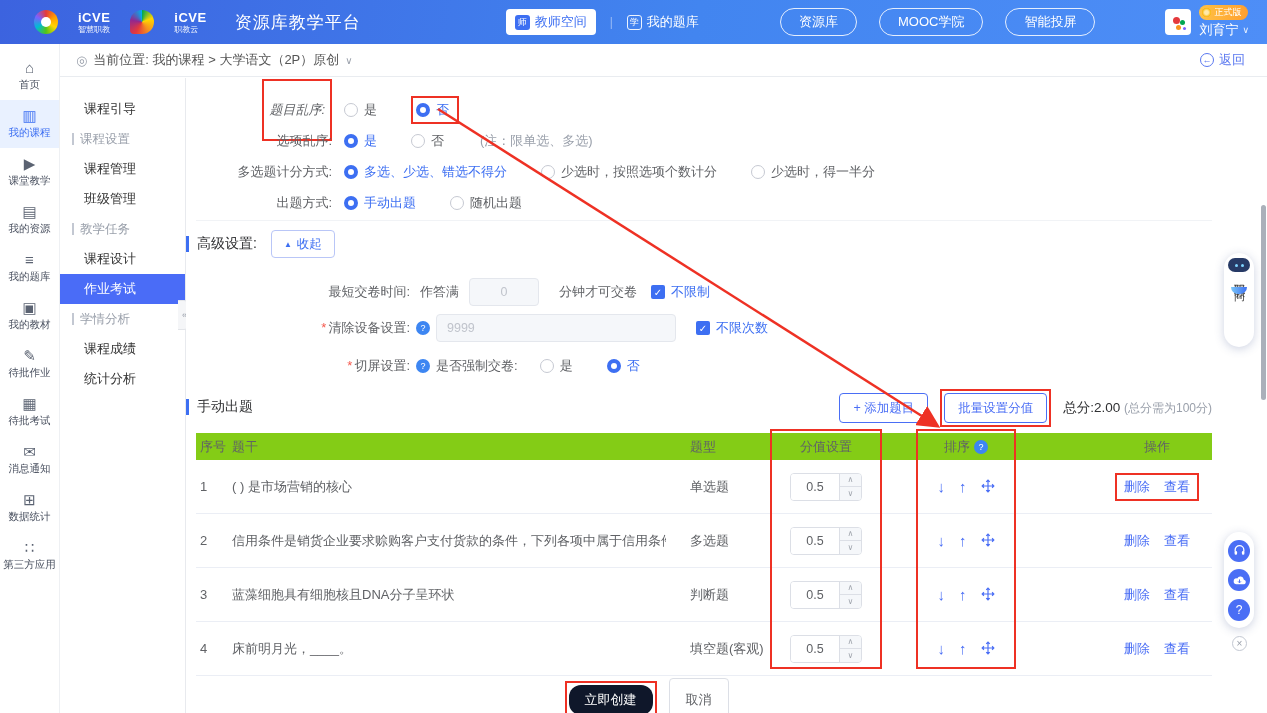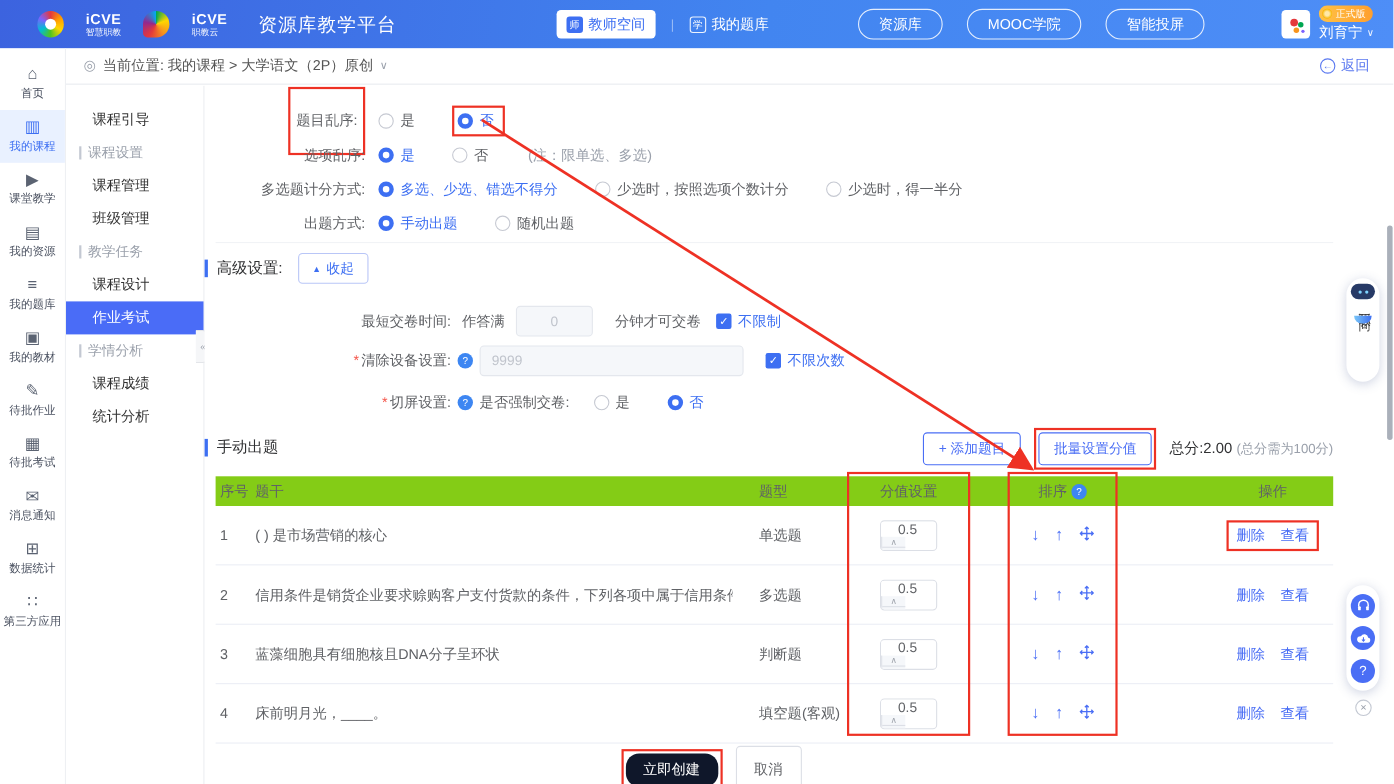--- a/index.html
+++ b/index.html
@@ -123,42 +123,42 @@
   .t-head { height:27px; background:#84cc16; color:#606266; }
   .t-body-row { height:54px; border-bottom:1px solid #ebeef5; }
   .c-no { width:36px; padding-left:4px; flex:none; }
   .c-stem { width:434px; flex:none; white-space:nowrap; overflow:hidden; }
   .c-type { width:100px; padding-left:24px; flex:none; }
   .c-score { width:120px; flex:none; display:flex; justify-content:center; }
   .c-sort { width:160px; flex:none; display:flex; justify-content:center; align-items:center; gap:14px; }
   .c-op { width:166px; flex:none; display:flex; justify-content:center; padding-left:56px; }
   .t-head .c-score, .t-head .c-sort { color:#606266; }
   .sort-head { display:flex; align-items:center; gap:4px; }
-  .spin { display:inline-flex; width:52px; height:28px; border:1px solid #dcdfe6; border-radius:4px;
-    background:#fff; overflow:hidden;flex-direction:column; }
+  .spin { display:inline-flex; width:72px; height:28px; border:1px solid #dcdfe6; border-radius:4px;
+    background:#fff; overflow:hidden; }
   .spin input { width:48px; border:none; outline:none; text-align:center; font-size:12.5px;
     color:#606266; background:#fff; font-family:inherit; }
   .spin .arrows { width:22px; border-left:1px solid #dcdfe6; display:flex; flex-direction:column;
     background:#f5f7fa; color:#a0a5ad; }
   .spin .arrows span { flex:1; display:flex; align-items:center; justify-content:center; font-size:8px; cursor:pointer; }
   .spin .arrows span:first-child { border-bottom:1px solid #dcdfe6; }
   .sort-ic { color:#4a6ef5; font-size:15px; cursor:pointer; line-height:1; }
   .op-link { color:#4a6ef5; cursor:pointer; white-space:nowrap; }
   .op-gap { width:14px; }
 
   .footer-bar { position:absolute; top:600px; left:10px; width:1016px; display:flex;
     justify-content:center; padding-right:115px; gap:12px; align-items:center; }
   .primary-btn { height:30px; padding:0 16px; background:#0f172a; color:#fff; border:none;
     border-radius:12px; font-size:13px; cursor:pointer; font-family:inherit; }
   .plain-btn { height:44px; padding:0 16px; background:#fff; color:#606266; border:1px solid #dcdfe6;
     border-radius:4px; font-size:13px; cursor:pointer; font-family:inherit; }
 
   
   .rwrap { border:2px solid #ee3124; display:inline-flex; align-items:center; }
-  .rwrap-label { padding:20px 5px; }
+  .rwrap-label { padding:20px 5px;font-style:italic; }
   .rwrap-opt { padding:3px 8px 3px 3px; }
   .rwrap-btn { padding:2px; }
   .rwrap-ops { padding:3px 7px; }
   .anno-box { position:absolute; border:2px solid #ee3124; z-index:40; pointer-events:none; }
   .anno-score { left:584px; top:351px; width:112px; height:240px; }
   .anno-sort { left:730px; top:351px; width:100px; height:240px; }
   .anno-arrow { position:absolute; left:0; top:0; z-index:41; pointer-events:none; }
 
   
   .qa-widget { position:absolute; right:13px; top:253px; width:30px; height:94px; background:#fff;

